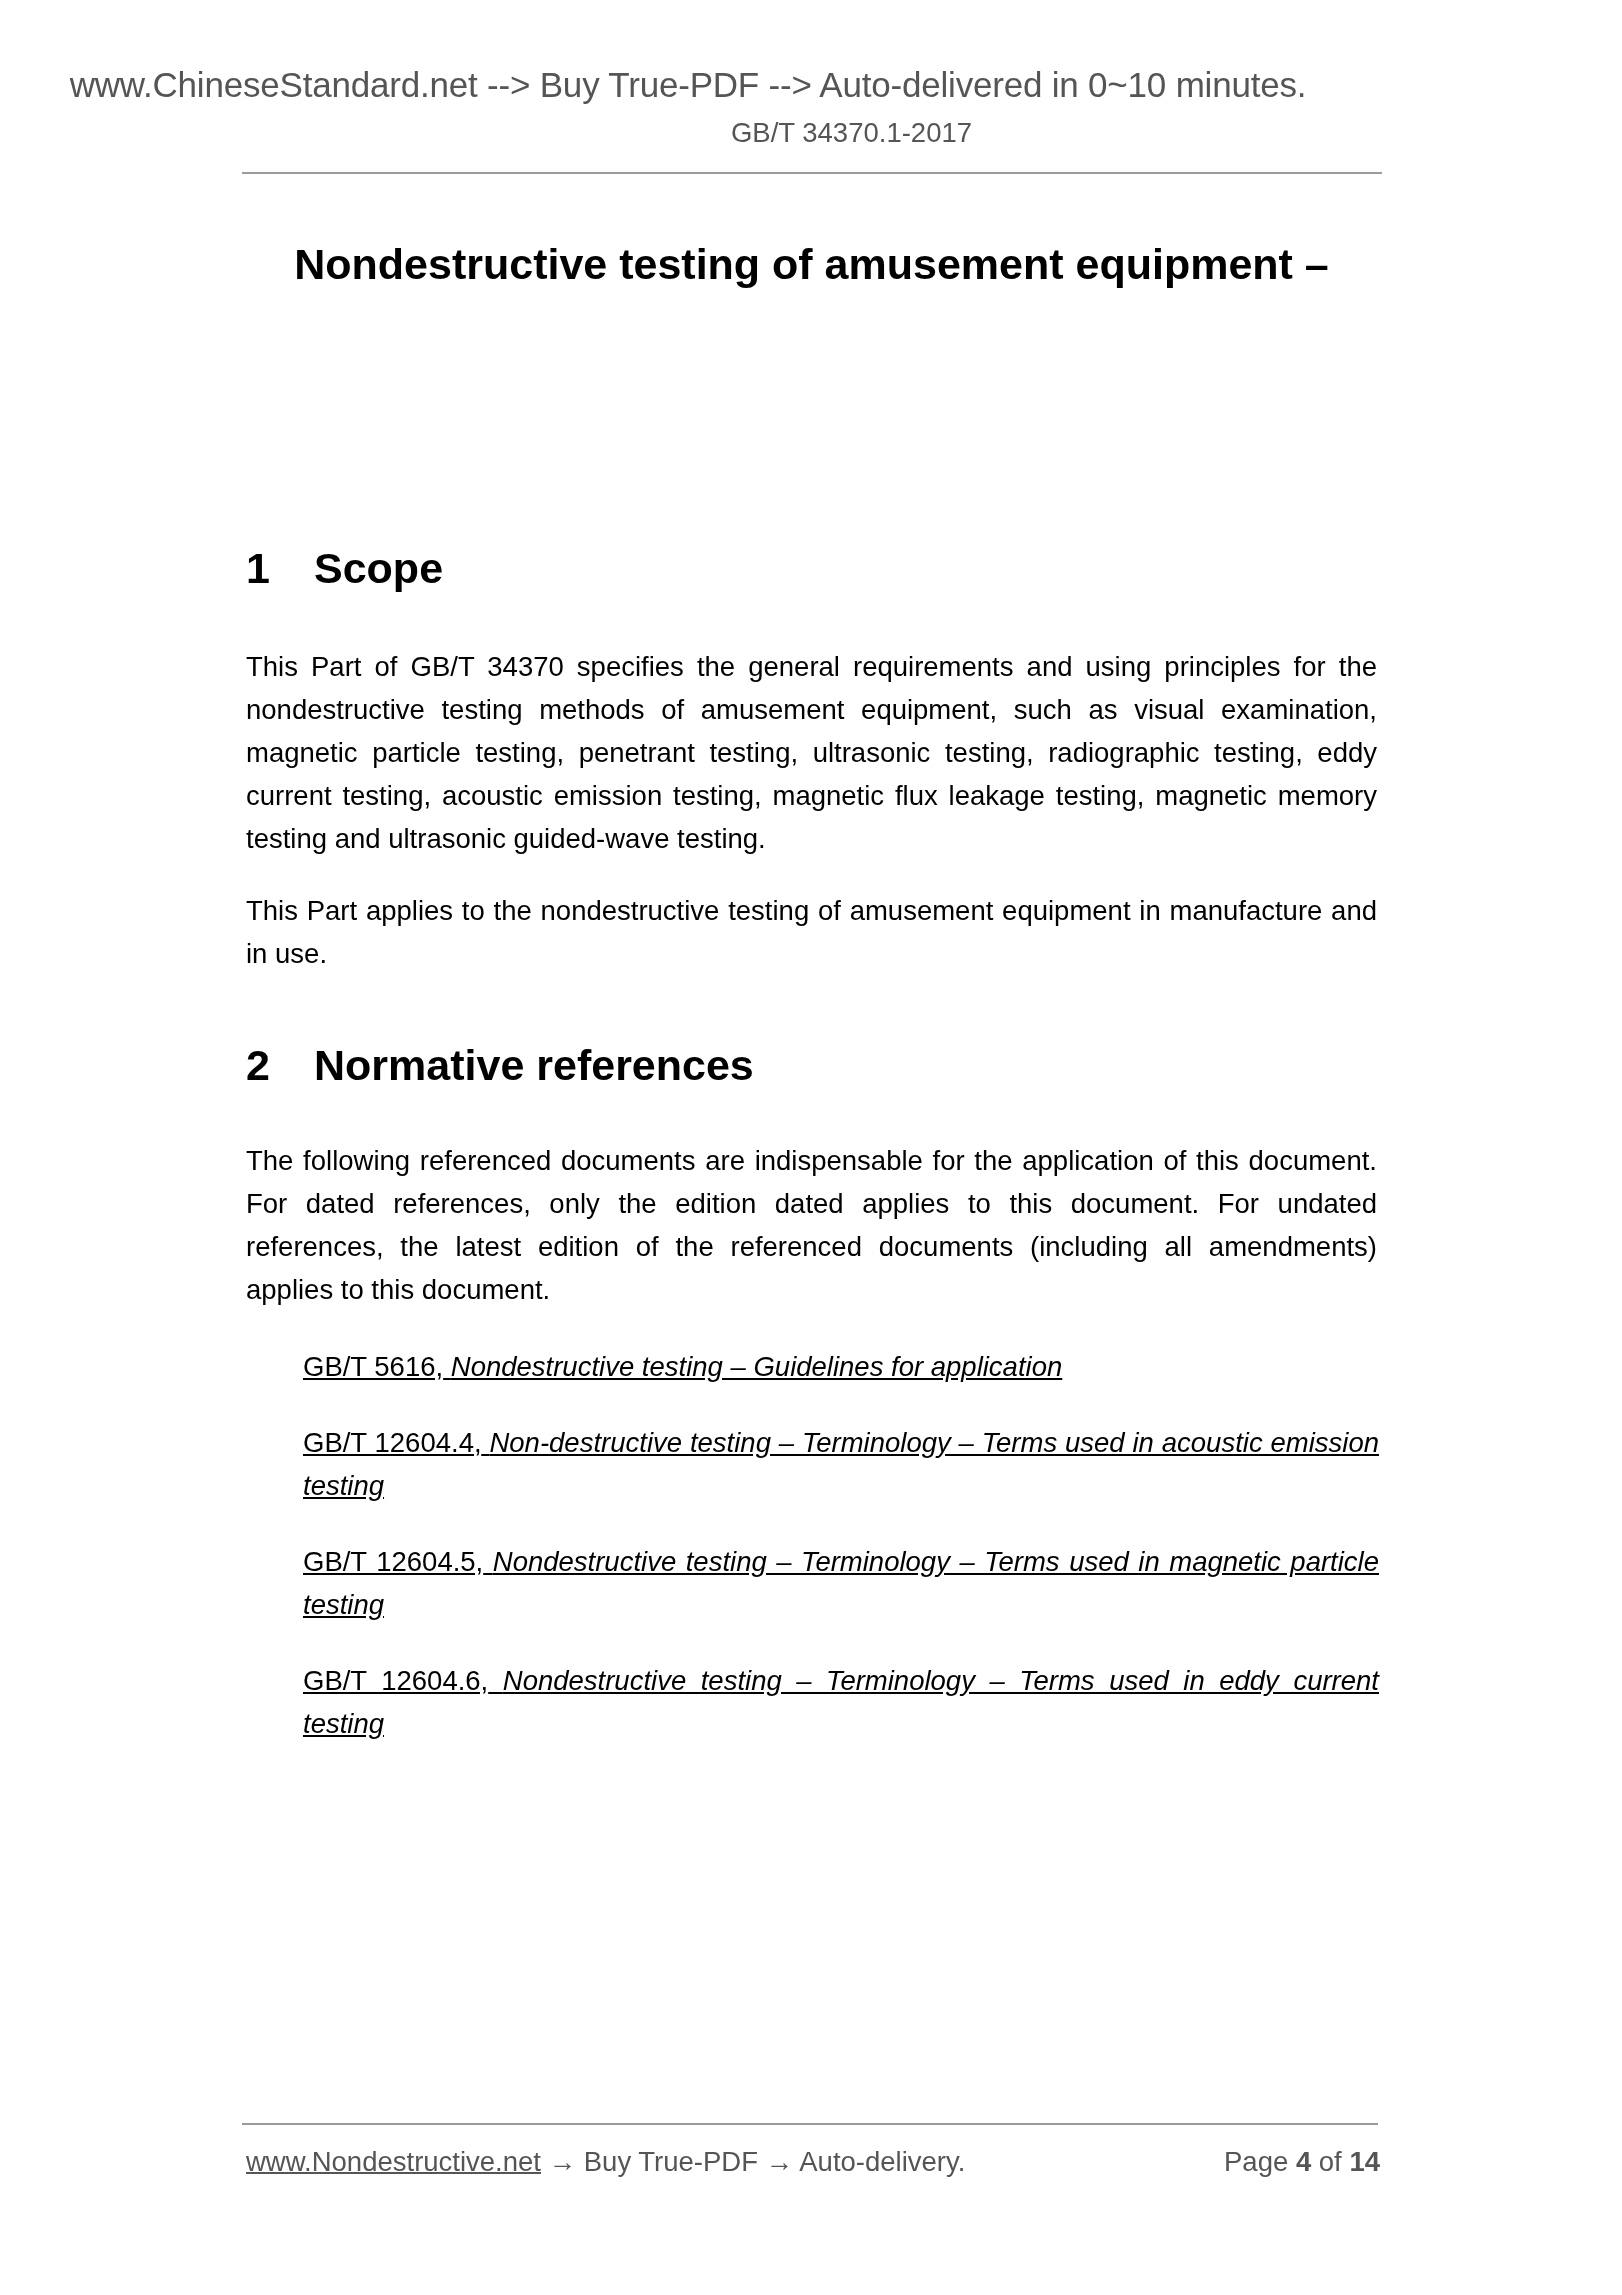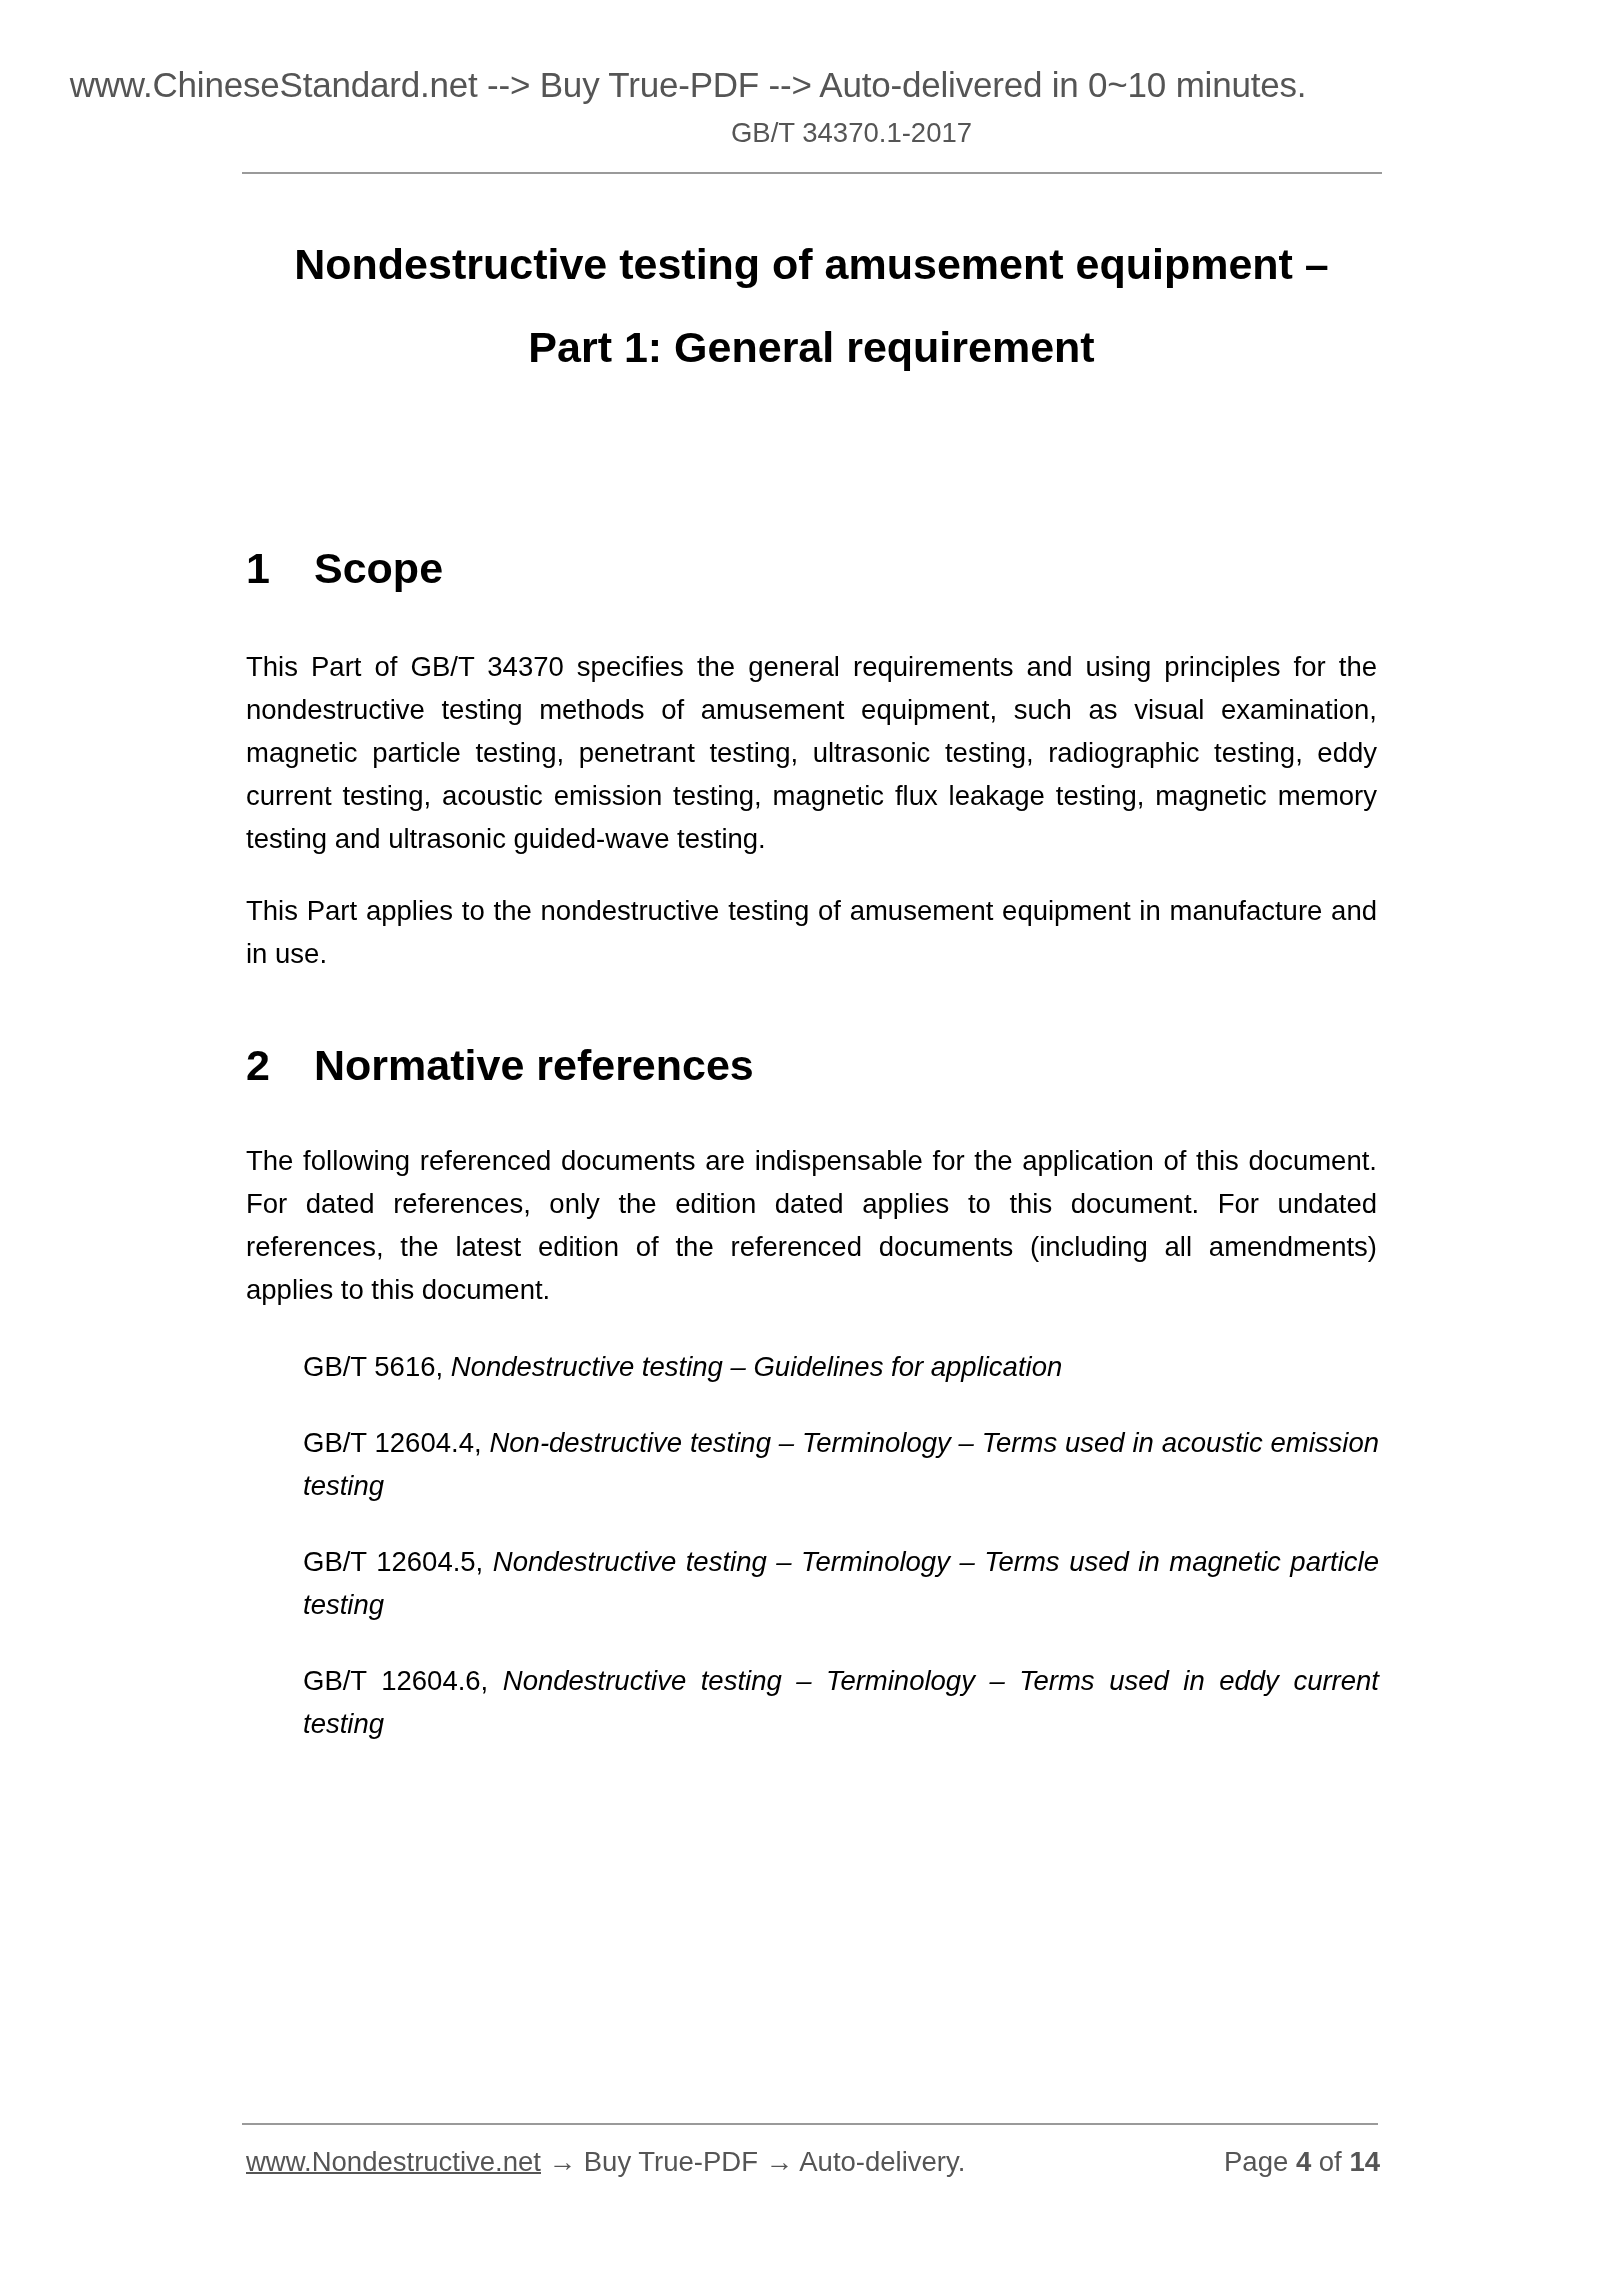--- a/index.html
+++ b/index.html
@@ -25,21 +25,21 @@
   .title div { white-space: nowrap; }
   .heading {
     left: 246px; width: 1134px; font-size: 43px; line-height: 50px; font-weight: bold;
     display: flex; white-space: nowrap;
   }
   .heading .num { width: 68px; display: inline-block; }
   .para {
     left: 246px; width: 1131px; font-size: 27.5px; line-height: 43px;
     text-align: justify; word-spacing: 0px;
   }
-  .refs { left: 303px; width: 1076px; top: 1345px; font-size: 27.5px; line-height: 43px; }
+  .refs { left: 303px; width: 1076px; top: 1345px; font-size: 27.5px; line-height: 43px; text-decoration: underline; }
   .ref { text-align: justify; margin: 0 0 33px 0; }
   .ref em { font-style: italic; }
   .rule-bottom { left: 242px; width: 1136px; top: 2123px; height: 1.7px; background: #9a9a9a; }
   .footer-left {
     left: 246px; top: 2145px; font-size: 27.5px; line-height: 33px; color: #555555; white-space: nowrap;
   }
   .footer-left a { color: #555555; text-decoration: underline; text-decoration-thickness: 1.7px; }
   .footer-right {
     left: 1182px; width: 198px; top: 2145px; font-size: 27.5px; line-height: 33px; color: #555555;
     text-align: right; white-space: nowrap;
@@ -48,21 +48,20 @@
 </style>
 </head>
 <body>
 
 <div class="abs hdr1">www.ChineseStandard.net --&gt; Buy True-PDF --&gt; Auto-delivered in 0~10 minutes.</div>
 <div class="abs hdr2">GB/T 34370.1-2017</div>
 <div class="abs rule-top"></div>
 
 <div class="abs title">
   <div>Nondestructive testing of amusement equipment –</div>
-  <div>Part 1: General requirement</div>
 </div>
 
 <div class="abs heading" style="top:543px;">
   <span class="num">1</span>
   <span>Scope</span>
 </div>
 <p class="abs para" style="top:645px; margin:0;">This Part of GB/T 34370 specifies the general requirements and using principles for the nondestructive testing methods of amusement equipment, such as visual examination, magnetic particle testing, penetrant testing, ultrasonic testing, radiographic testing, eddy current testing, acoustic emission testing, magnetic flux leakage testing, magnetic memory testing and ultrasonic guided-wave testing.</p>
 <p class="abs para" style="top:889px; margin:0;">This Part applies to the nondestructive testing of amusement equipment in manufacture and in use.</p>
 
 <div class="abs heading" style="top:1040px;">

